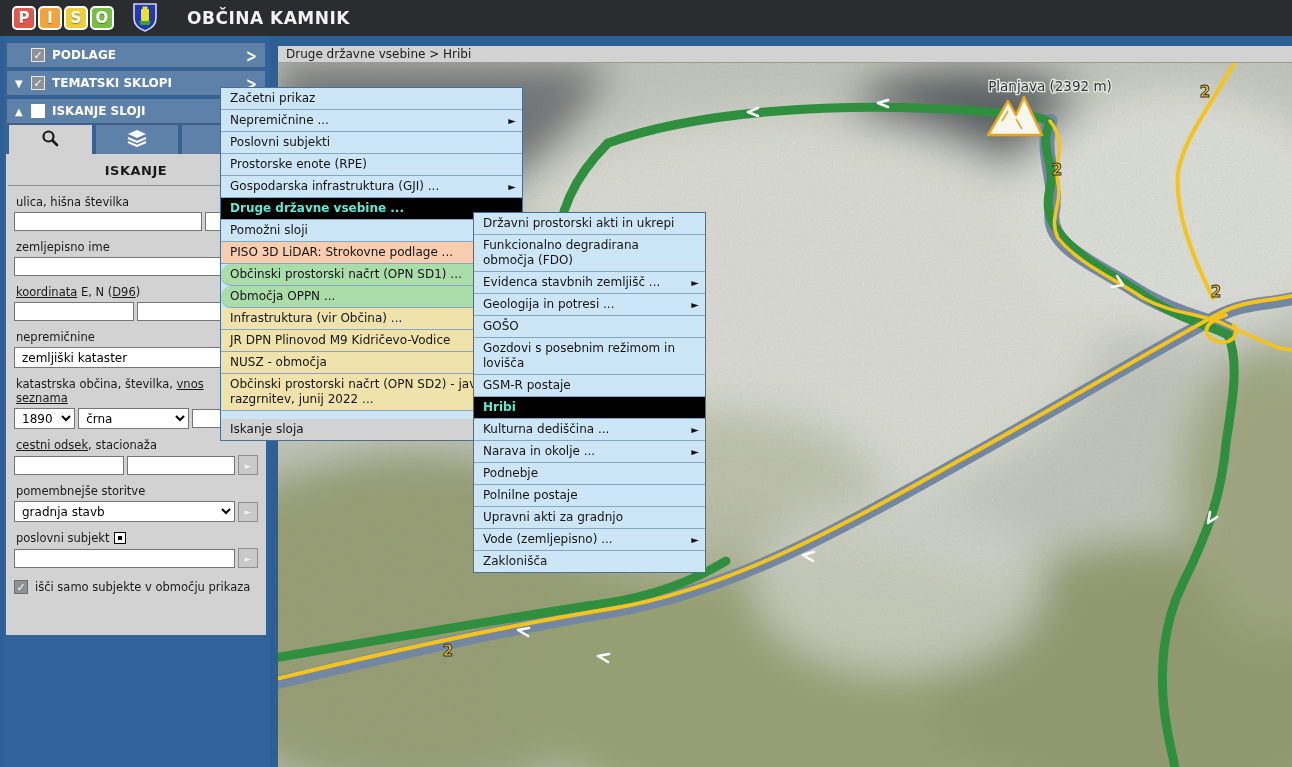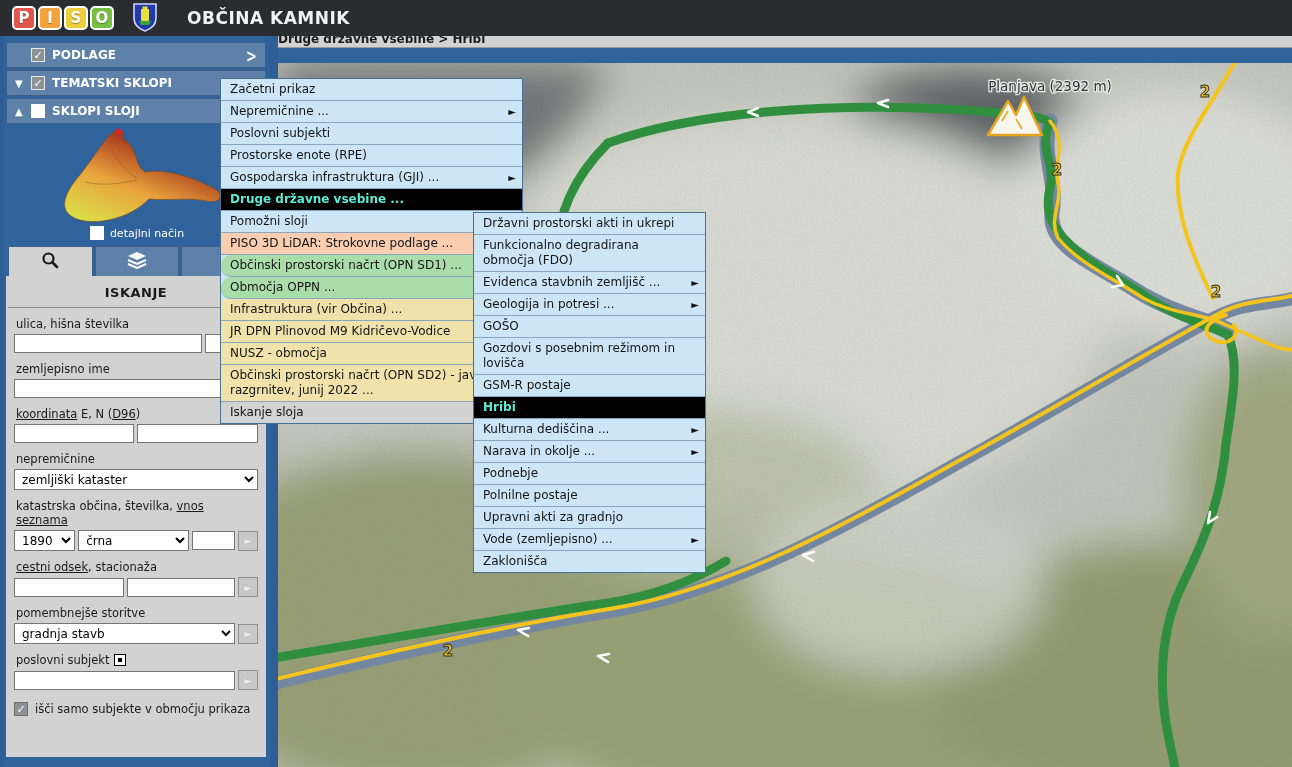--- a/index.html
+++ b/index.html
@@ -14,23 +14,23 @@
     background:#2a2d30; display:flex; align-items:center; padding-left:10px; z-index:5; }
   .logo { display:flex; gap:2px; background:#2a2d30; padding:2px; border-radius:5px; }
   .logo .lbox { width:24px; height:24px; border:2px solid #fff; border-radius:5px;
     color:#fff; font-weight:bold; font-size:15px; display:flex; align-items:center; justify-content:center;
     text-shadow:0 1px 1px rgba(0,0,0,.35); }
   .lbox.l0{background:#e2574c}.lbox.l1{background:#f2a33c}.lbox.l2{background:#eccf3a}.lbox.l3{background:#77bf44}
   .shield { margin-left:16px; }
   .header-title { color:#f2f2f2; font-weight:bold; font-size:17px; letter-spacing:.5px; margin-left:29px; }
   
   .topstrip { position:absolute; left:270px; top:36px; width:1022px; height:10px; background:#2e6095; z-index:2; }
-  .breadcrumb { position:absolute; left:278px; top:31px; width:1014px; height:17px; background:#d2d2d2;
-    border-bottom:1px solid #9a9a9a; color:#1b1b1b; font-weight:bold; font-size:12px; line-height:17px;
-    z-index:2; }
+  .breadcrumb { position:absolute; left:278px; top:46px; width:1014px; height:17px; background:#d2d2d2;
+    border-bottom:1px solid #9a9a9a; color:#1b1b1b; font-weight:normal; font-size:12px; line-height:17px;
+    padding-left:8px; z-index:2; }
   .divider { position:absolute; left:270px; top:36px; width:8px; height:731px; background:#2d5f94; z-index:3; }
   
   .sidebar { position:absolute; left:0; top:36px; width:270px; height:731px; background:#30629b;
     border-left:4px solid #2d5f94; z-index:4; }
   .panel-row { margin:6px 4px 0 2px; height:26px; background:#5d81a8; border:1px solid #3f5f86;
     display:flex; align-items:center; color:#fff; font-weight:bold; font-size:12px; padding:0 8px; cursor:pointer; }
   .panel-row + .panel-row { margin-top:2px; }
   .tri { width:16px; font-size:10px; color:#fff; }
   .cb { width:14px; height:14px; border:1px solid #fff; background:#fff; display:inline-flex;
     align-items:center; justify-content:center; font-size:11px; color:#fff; margin-right:7px; flex:none; }
@@ -60,31 +60,31 @@
   .pin-ico { display:inline-block; width:12px; height:12px; border:1px solid #000; background:#fff;
     vertical-align:-2px; margin-left:4px; position:relative; }
   .pin-ico::after { content:""; position:absolute; left:3px; top:3px; width:4px; height:4px; background:#000; }
   .cbrow { display:flex; align-items:center; margin:12px 8px 0; font-size:11.5px; }
   .cbrow .cb { border-color:#6d6d6d; }
   
   .map { position:absolute; left:278px; top:63px; width:1014px; height:704px; z-index:1; cursor:crosshair; }
   
   .menu { position:absolute; background:#cde6f7; border:1px solid #4a708f; z-index:40;
     font-size:12px; color:#141414; }
-  .menu-main { left:220px; top:78px; width:303px; }
+  .menu-main { left:220px; top:87px; width:303px; }
   .menu-sub  { left:473px; top:212px; width:233px; }
   .mi { position:relative; padding:3px 20px 3px 9px; border-bottom:1px solid #86a6c2; line-height:15px; cursor:pointer; }
   .mi:last-child { border-bottom:none; }
   .mi.has-sub::after { content:"►"; position:absolute; right:6px; top:50%; transform:translateY(-52%);
     font-size:10px; color:#111; }
   .mi.sel { background:#000; color:#5eead4; font-weight:bold; }
   .mi.c-salmon { background:#f8cdb0; }
   .mi.c-green  { background:#abddab;border-radius:10px; }
   .mi.c-yellow { background:#efe3ab; }
-  .mi.c-gray   { background:#d2d2d2; }
+  .mi.c-gray   { background:#d2d2d2;margin-top:8px; }
 </style>
 </head>
 <body>
 
 <div class="app">
 
   <div class="header">
     <div class="logo">
       <span class="lbox l0">P</span>
       <span class="lbox l1">I</span>
@@ -188,42 +188,23 @@
     <div class="panel-row">
       <span class="tri">▼</span>
       <span class="cb checked">✓</span>
       <span>TEMATSKI SKLOPI</span>
       <span class="chev">&gt;</span>
     </div>
 
     <div class="panel-row">
       <span class="tri">▲</span>
       <span class="cb"></span>
-      <span>SKLOPI SLOJI</span>
-    </div>
-
-    <div class="overview">
-      <svg width="180" height="108" viewBox="0 0 180 108">
-        <defs>
-          <linearGradient id="relief" x1="0" y1="1" x2="0.7" y2="0">
-            <stop offset="0" stop-color="#d9e84a"></stop>
-              <stop offset="0.45" stop-color="#e8a23c"></stop>
-            <stop offset="0.8" stop-color="#a93c1e"></stop>
-              <stop offset="1" stop-color="#6e2412"></stop>
-          </linearGradient>
-        </defs>
-        <path d="M62,8 C70,2 77,4 74,13 C90,22 84,38 96,46 C120,42 150,54 166,63 C175,68 172,78 158,75 C138,71 118,75 100,73 C80,94 40,102 22,90 C8,80 20,62 30,50 C41,37 52,18 62,8 Z" fill="url(#relief)" stroke="#7a4a18" stroke-width="0.6"></path>
-        <path d="M60,20 C66,30 74,44 88,52 M36,56 C52,60 70,58 88,54" stroke="#8a5a20" stroke-width="1" fill="none" opacity="0.5"></path>
-        <rect x="66" y="3" width="7" height="5" fill="#e02222"></rect>
-      </svg>
-      <div class="detail-row">
-        <span class="cb"></span>
-        <span>detajlni način</span>
-      </div>
-    </div>
+      <span>ISKANJE SLOJI</span>
+    </div>
+
 
     <div class="tabs">
       <div class="tab active">
         <span>
           <svg width="18" height="18" viewBox="0 0 18 18">
               <circle cx="7.5" cy="7.5" r="5" fill="none" stroke="#1a1a1a" stroke-width="2.2"></circle>
               <path d="M11.5,11.5 L16,16" stroke="#1a1a1a" stroke-width="2.6" stroke-linecap="round"></path>
             </svg>
         </span>
       </div>

